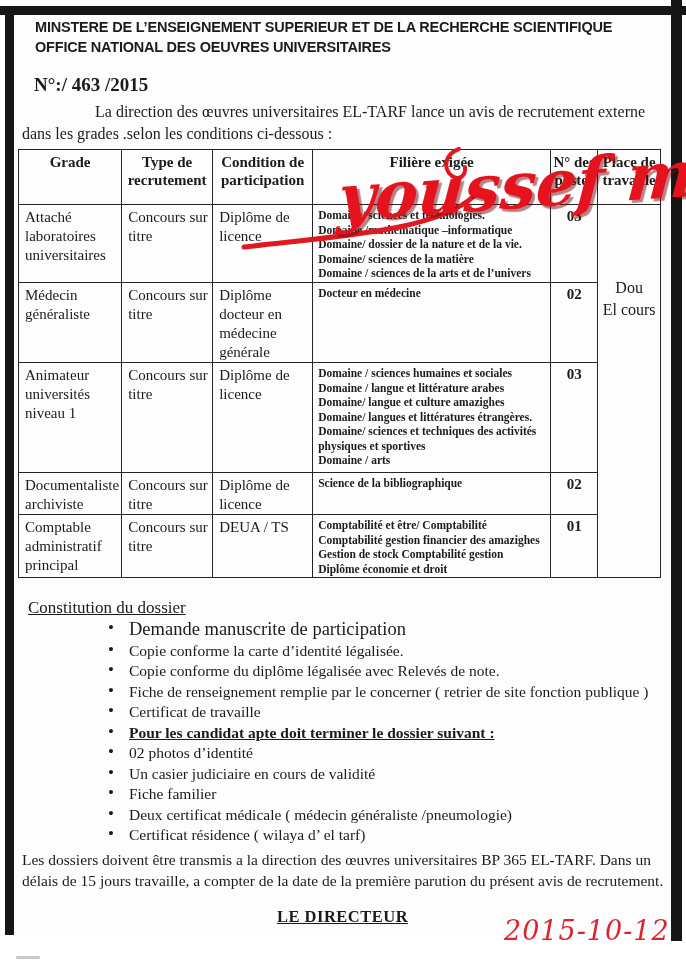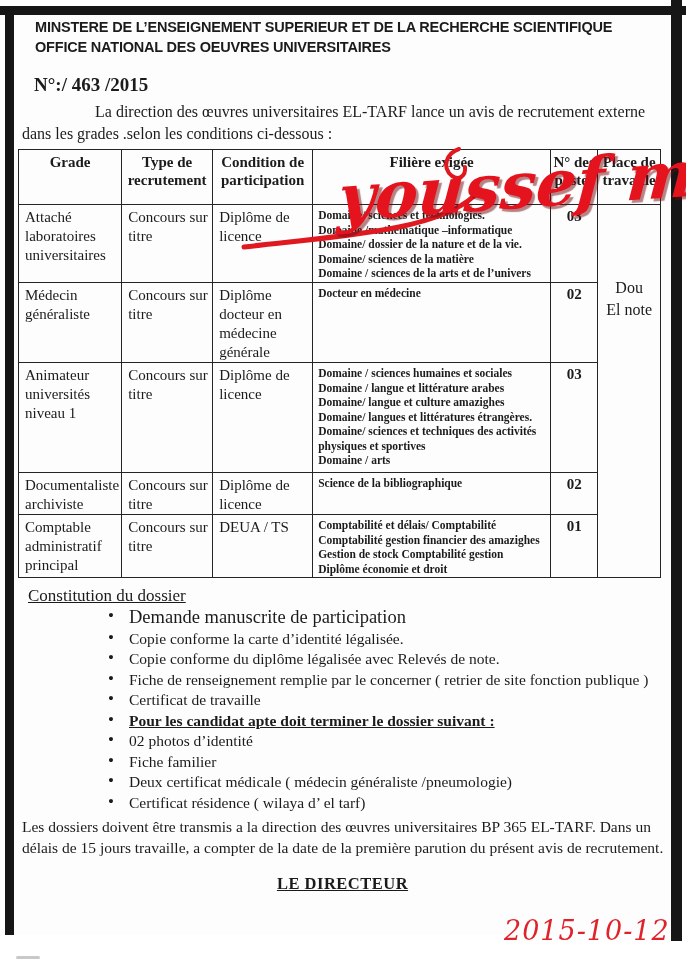--- a/index.html
+++ b/index.html
@@ -24,21 +24,21 @@
   table.rec th,table.rec td{border:1.6px solid #252525;vertical-align:top;overflow:hidden;}
   table.rec thead tr{height:55px;}
   table.rec th{font-size:15px;line-height:18px;font-weight:bold;text-align:center;padding-top:3px;}
   tr.row0{height:78px}tr.row1{height:57px}tr.row2{height:110px}tr.row3{height:40px}tr.row4{height:63px}
   .td-grade,.td-type,.td-cond{font-size:15px;line-height:19px;padding:3px 2px 0 6px;}
   .td-filiere{padding:3px 2px 0 5px;}
   .td-filiere div{font-weight:bold;font-size:11.5px;line-height:14.5px;}
   .td-postes{font-weight:bold;font-size:15px;text-align:center;padding-top:3px;}
   .td-place{font-size:16px;text-align:center;padding-top:72px;line-height:22px;}
   
-  .dossier-title{margin:8px 0 2px 14px;font-size:17px;text-decoration:underline;}
+  .dossier-title{margin:20px 0 2px 14px;font-size:17px;text-decoration:underline;}
   ul.dossier{list-style:none;margin:2px 0 0 0;padding:0 0 0 92px;}
   ul.dossier li{position:relative;padding-left:23px;margin-bottom:2px;font-size:15.5px;line-height:18.5px;}
   ul.dossier li::before{content:"\2022";position:absolute;left:2px;top:-1px;font-size:17px;}
   ul.dossier .large-item{font-size:18.5px;}
   ul.dossier .strong-item{font-weight:bold;text-decoration:underline;}
   .closing{margin:4px 6px 0 8px;font-size:15.5px;line-height:21px;width:648px;}
   .director{margin:16px 0 0 0;text-align:center;font-weight:bold;font-size:16.5px;
             text-decoration:underline;letter-spacing:0.5px;}
   
   .watermark{position:absolute;left:338px;top:148px;font-family:"DejaVu Serif",serif;
@@ -92,21 +92,21 @@
             <td class="td-filiere">
               <div>Domaine/ sciences et technologies.</div>
               <div>Domaine /mathématique –informatique</div>
               <div>Domaine/ dossier de la nature et de la vie.</div>
               <div>Domaine/ sciences de la matière</div>
               <div>Domaine / sciences de la arts et de l’univers</div>
             </td>
             <td class="td-postes">03</td>
             <td rowspan="5" class="td-place">
               <div>Dou</div>
-              <div>El note</div>
+              <div>El cours</div>
             </td>
           </tr>
           <tr class="row1">
             <td class="td-grade">Médecin généraliste</td>
             <td class="td-type">Concours sur titre</td>
             <td class="td-cond">Diplôme docteur en médecine générale</td>
             <td class="td-filiere">
               <div>Docteur en médecine</div>
             </td>
             <td class="td-postes">02</td>
@@ -132,39 +132,40 @@
             <td class="td-filiere">
               <div>Science de la bibliographique</div>
             </td>
             <td class="td-postes">02</td>
           </tr>
           <tr class="row4">
             <td class="td-grade">Comptable administratif principal</td>
             <td class="td-type">Concours sur titre</td>
             <td class="td-cond">DEUA / TS</td>
             <td class="td-filiere">
-              <div>Comptabilité et délais/ Comptabilité</div>
+              <div>Comptabilité et être/ Comptabilité</div>
               <div>Comptabilité gestion financier  des amazighes</div>
               <div>Gestion de stock Comptabilité gestion</div>
               <div>Diplôme économie et droit</div>
             </td>
             <td class="td-postes">01</td>
           </tr>
         </tbody>
     </table>
 
     <div class="dossier-title">Constitution du dossier</div>
     <ul class="dossier" id="dossier-list">
         <li><span class="large-item">Demande manuscrite de participation</span></li>
         <li><span>Copie conforme la carte d’identité légalisée.</span></li>
         <li><span>Copie conforme du diplôme légalisée avec Relevés de note.</span></li>
         <li><span>Fiche de renseignement remplie par le concerner ( retrier de site fonction publique )</span></li>
         <li><span>Certificat de travaille</span></li>
         <li><span class="strong-item">Pour les candidat apte doit  terminer le dossier suivant :</span></li>
         <li><span>02 photos d’identité</span></li>
+        <li><span>Un casier judiciaire en cours de validité</span></li>
         <li><span>Fiche familier</span></li>
         <li><span>Deux  certificat médicale (  médecin généraliste  /pneumologie)</span></li>
         <li><span>Certificat résidence  ( wilaya d’ el tarf)</span></li>
       </ul>
 
     <div class="closing">Les dossiers doivent être transmis a la direction des œuvres universitaires BP 365 EL-TARF. Dans un délais de 15 jours travaille, a compter de la date de la première parution du présent avis de recrutement.</div>
     <div class="director">LE DIRECTEUR</div>
   </div>
 
   <svg class="flourish" width="686" height="971">

